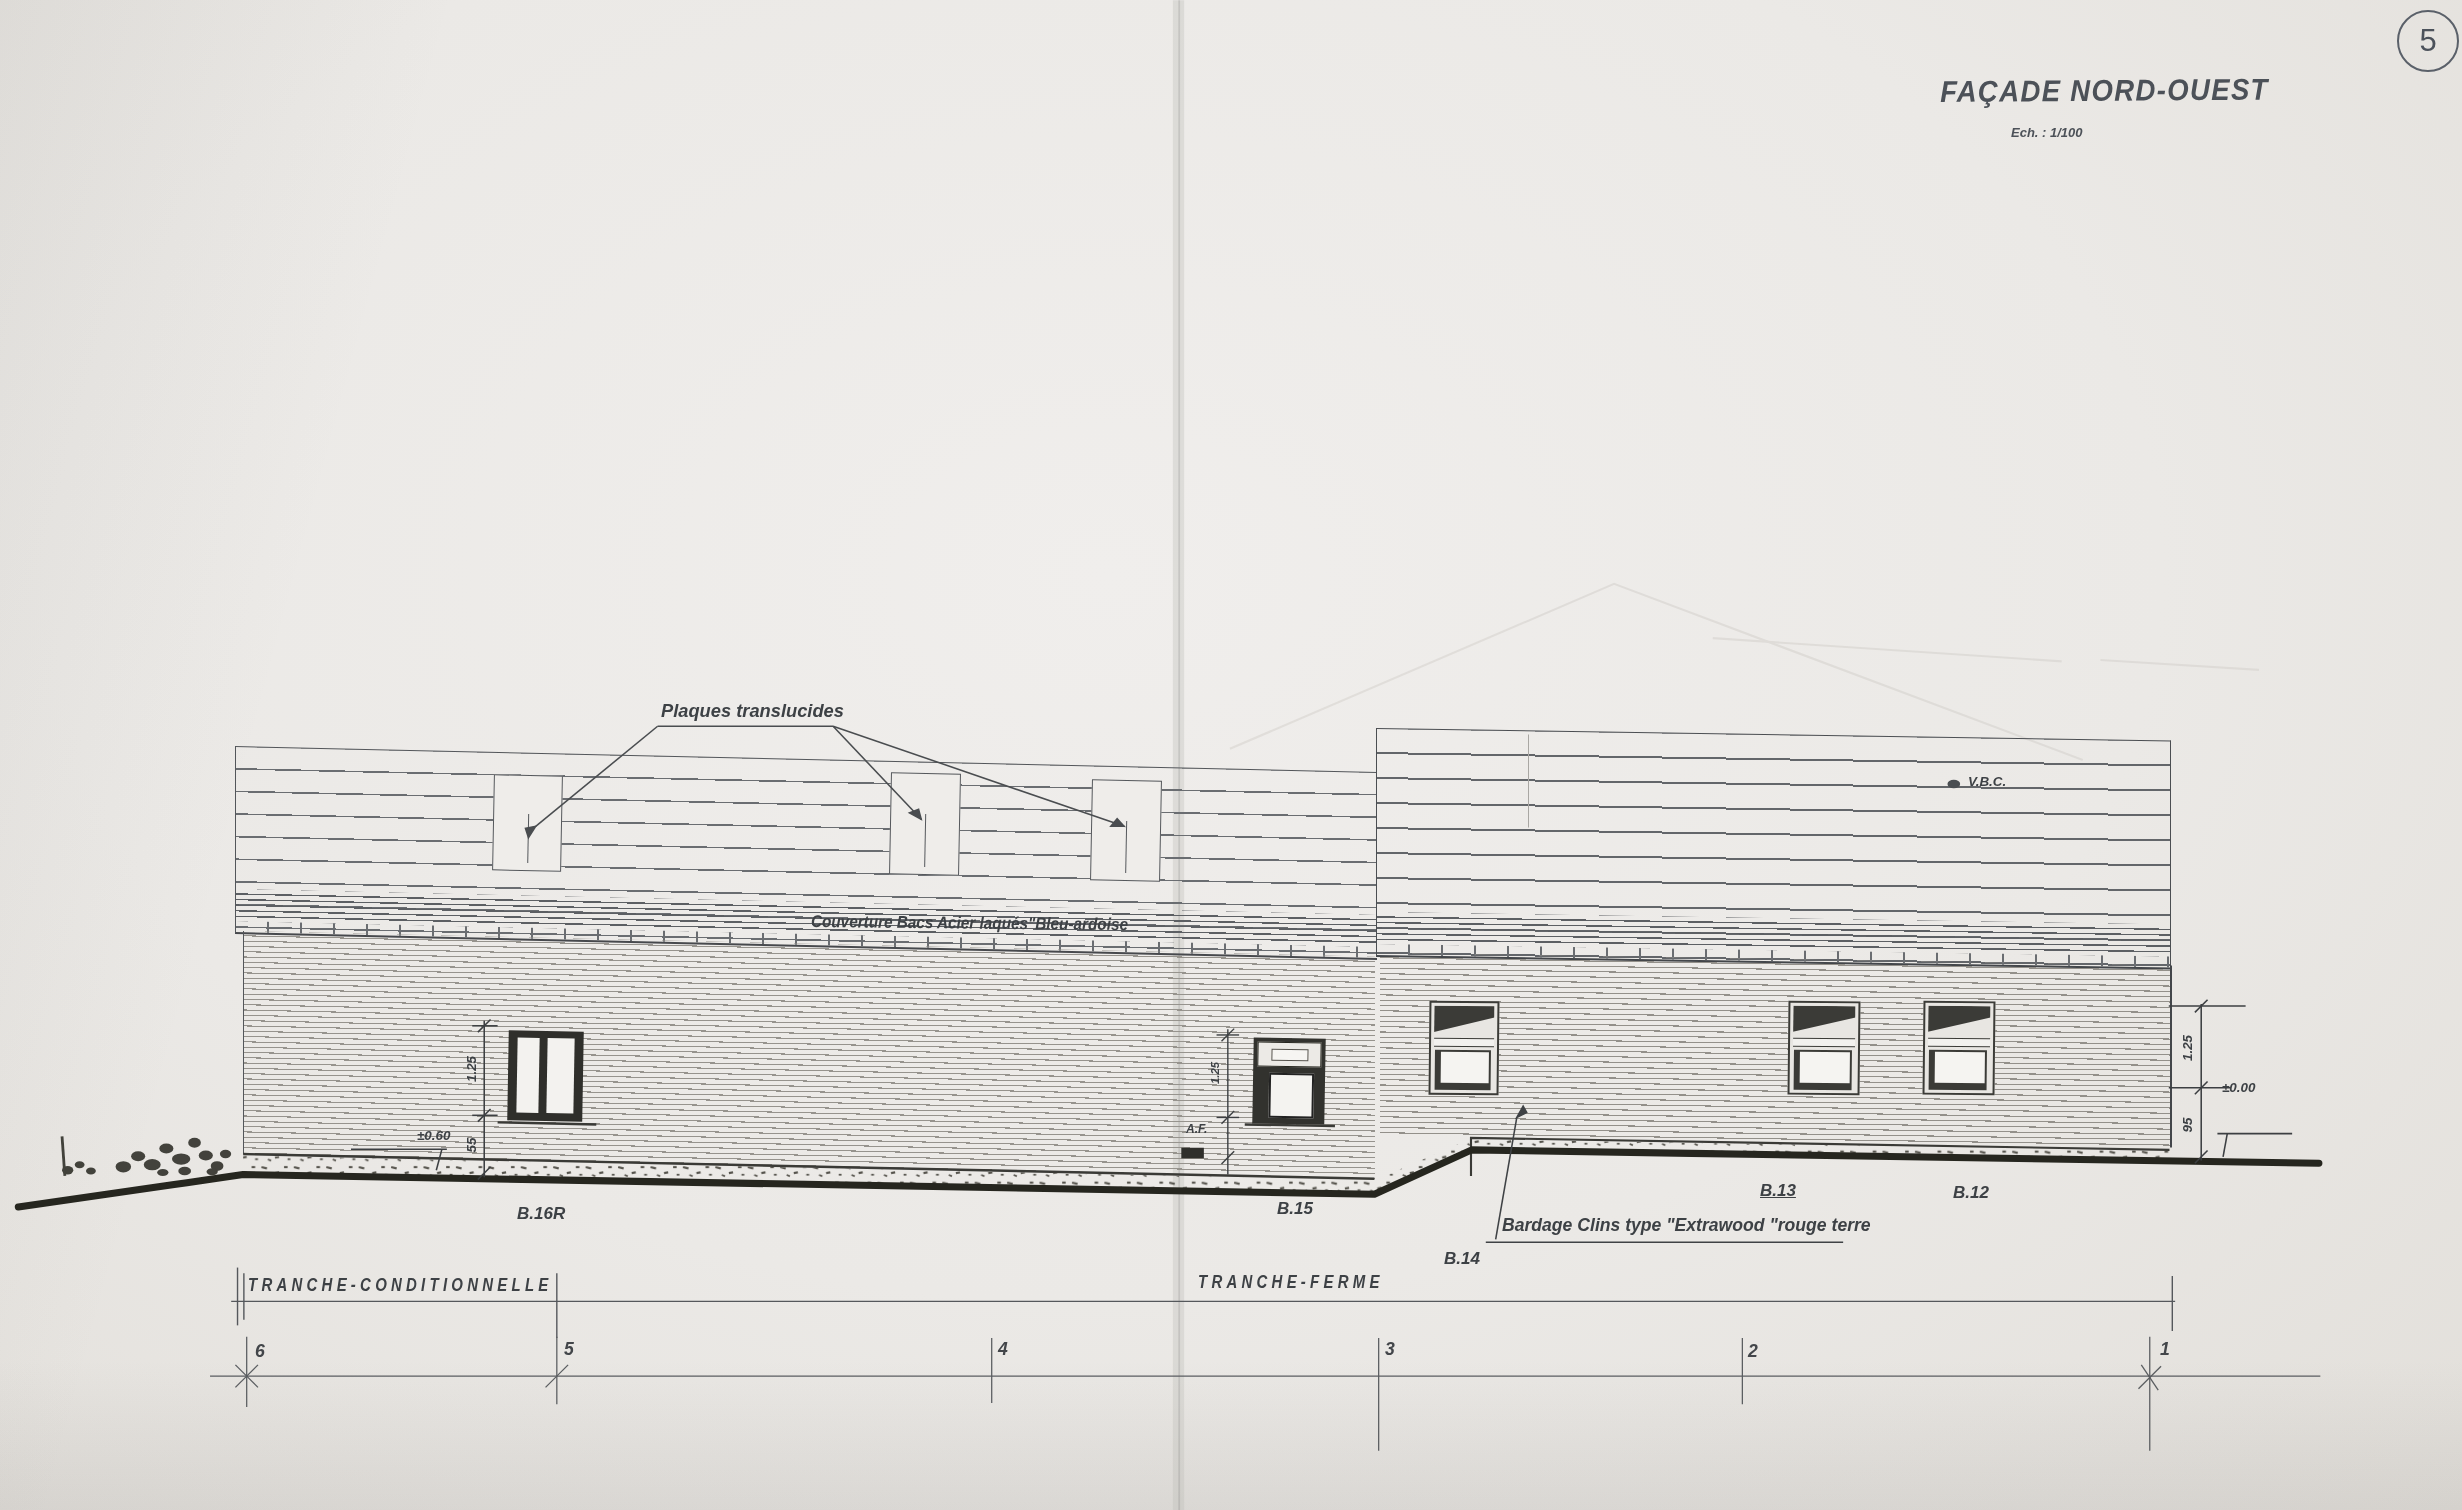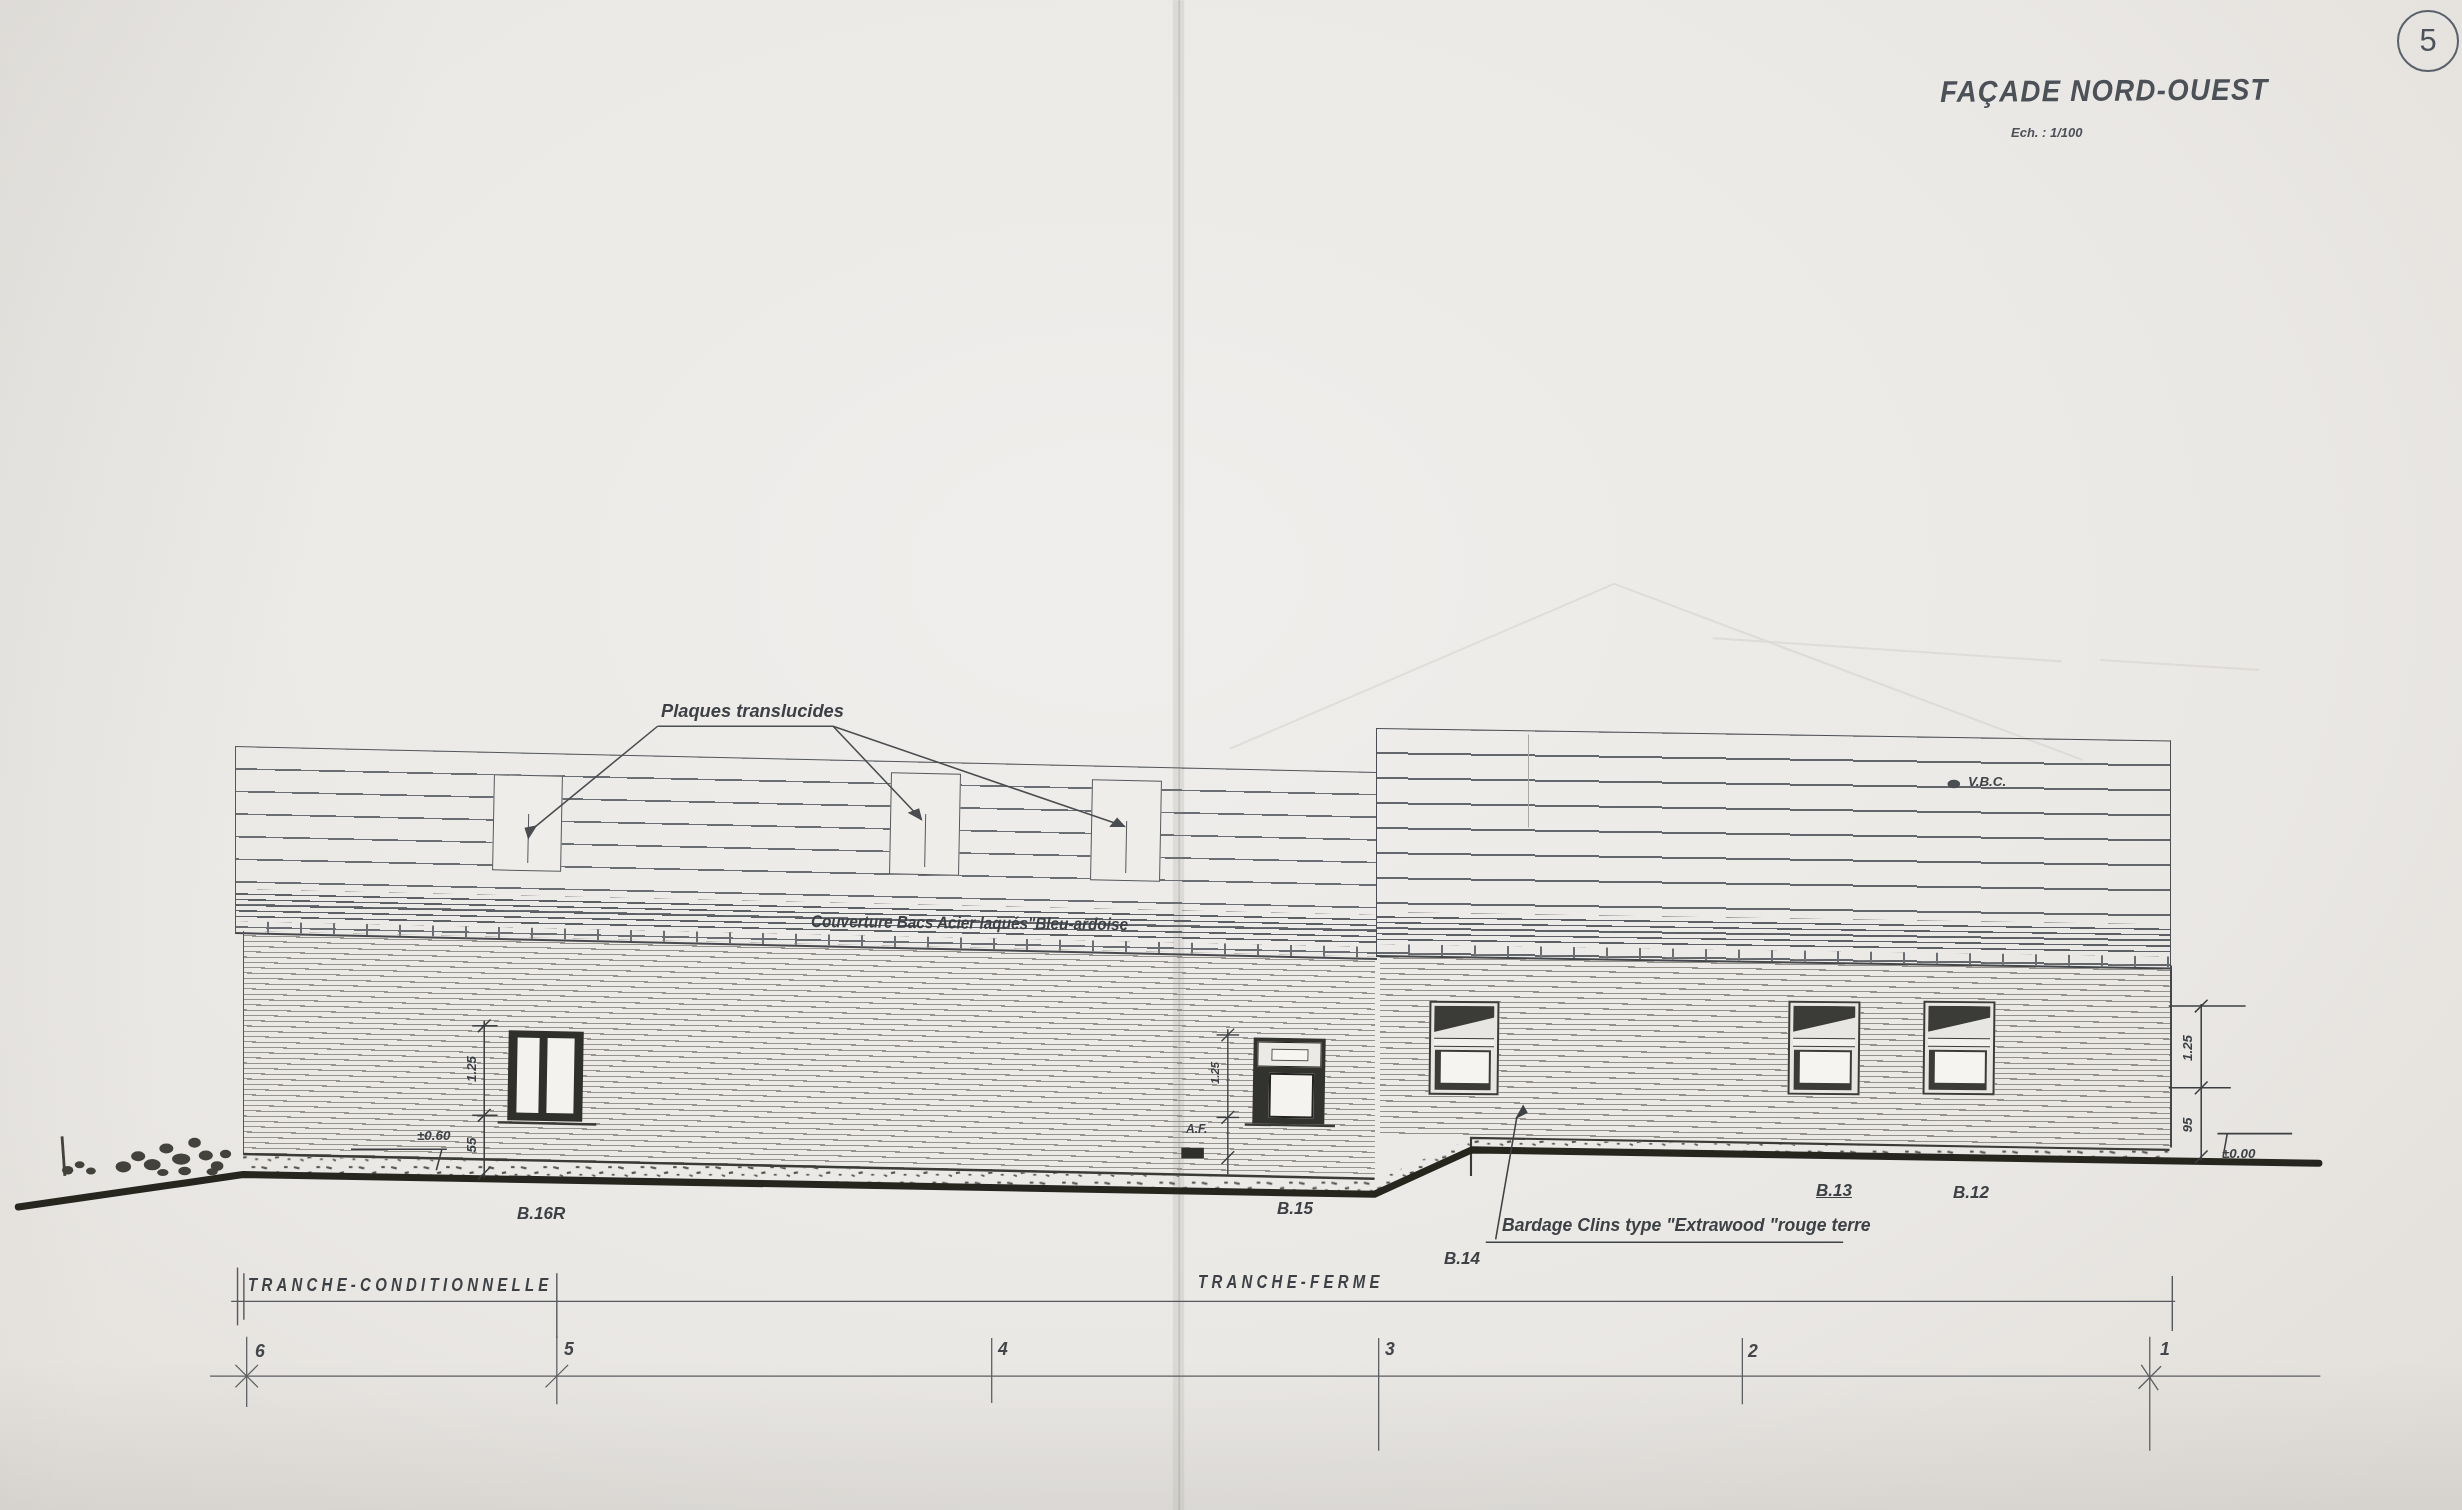--- a/index.html
+++ b/index.html
@@ -270,30 +270,30 @@
 
   <div class="abs hand lbl" style="left:661px;top:700px;font-size:18.3px;text-align:center;">Plaques translucides</div>
   <div class="abs hand" style="left:811px;top:912px;font-size:17px;font-weight:600;transform:scaleX(.9) rotate(.5deg);transform-origin:left top;">Couverture Bacs Acier laqués"Bleu-ardoise</div>
   <div class="abs hand" style="left:1968px;top:774px;font-size:13.4px;font-weight:700;">V.B.C.</div>
   <div class="abs hand small" style="left:1186px;top:1122px;">A.F.</div>
   <div class="abs hand" style="left:1502px;top:1215px;font-size:17.6px;font-weight:600;">Bardage Clins type "Extrawood "rouge terre</div>
 
   <div class="abs hand lbl" style="left:517px;top:1204px;">B.16R</div>
   <div class="abs hand lbl" style="left:1277px;top:1199px;">B.15</div>
   <div class="abs hand lbl" style="left:1444px;top:1249px;">B.14</div>
-  <div class="abs hand lbl" style="left:1816px;top:1181px;text-decoration:underline;">B.13</div>
+  <div class="abs hand lbl" style="left:1760px;top:1181px;text-decoration:underline;">B.13</div>
   <div class="abs hand lbl" style="left:1953px;top:1183px;">B.12</div>
 
   <div class="abs hand dimtxt rot" style="left:471px;top:1069px;">1.25</div>
   <div class="abs hand dimtxt rot" style="left:471px;top:1145px;">55</div>
   <div class="abs hand dimtxt" style="left:381px;top:1128px;margin-left:36px;">±0.60</div>
   <div class="abs hand rot" style="left:1215px;top:1073px;font-size:11.3px;font-weight:600;">1.25</div>
   <div class="abs hand dimtxt rot" style="left:2187px;top:1048px;">1.25</div>
   <div class="abs hand dimtxt rot" style="left:2187px;top:1125px;">95</div>
-  <div class="abs hand dimtxt" style="left:2222px;top:1146px;">±0.00</div>
+  <div class="abs hand dimtxt" style="left:2222px;top:1080px;">±0.00</div>
 
   <div class="abs tranche" style="left:248px;top:1275px;transform:scaleX(.85);transform-origin:left top;">TRANCHE-CONDITIONNELLE</div>
   <div class="abs tranche" style="left:1198px;top:1272px;transform:scaleX(.85);transform-origin:left top;">TRANCHE-FERME</div>
 
   <div class="abs gridnum" style="left:255px;top:1341px;">6</div>
   <div class="abs gridnum" style="left:564px;top:1339px;">5</div>
   <div class="abs gridnum" style="left:998px;top:1339px;">4</div>
   <div class="abs gridnum" style="left:1385px;top:1339px;">3</div>
   <div class="abs gridnum" style="left:1748px;top:1341px;">2</div>
   <div class="abs gridnum" style="left:2160px;top:1339px;">1</div>

